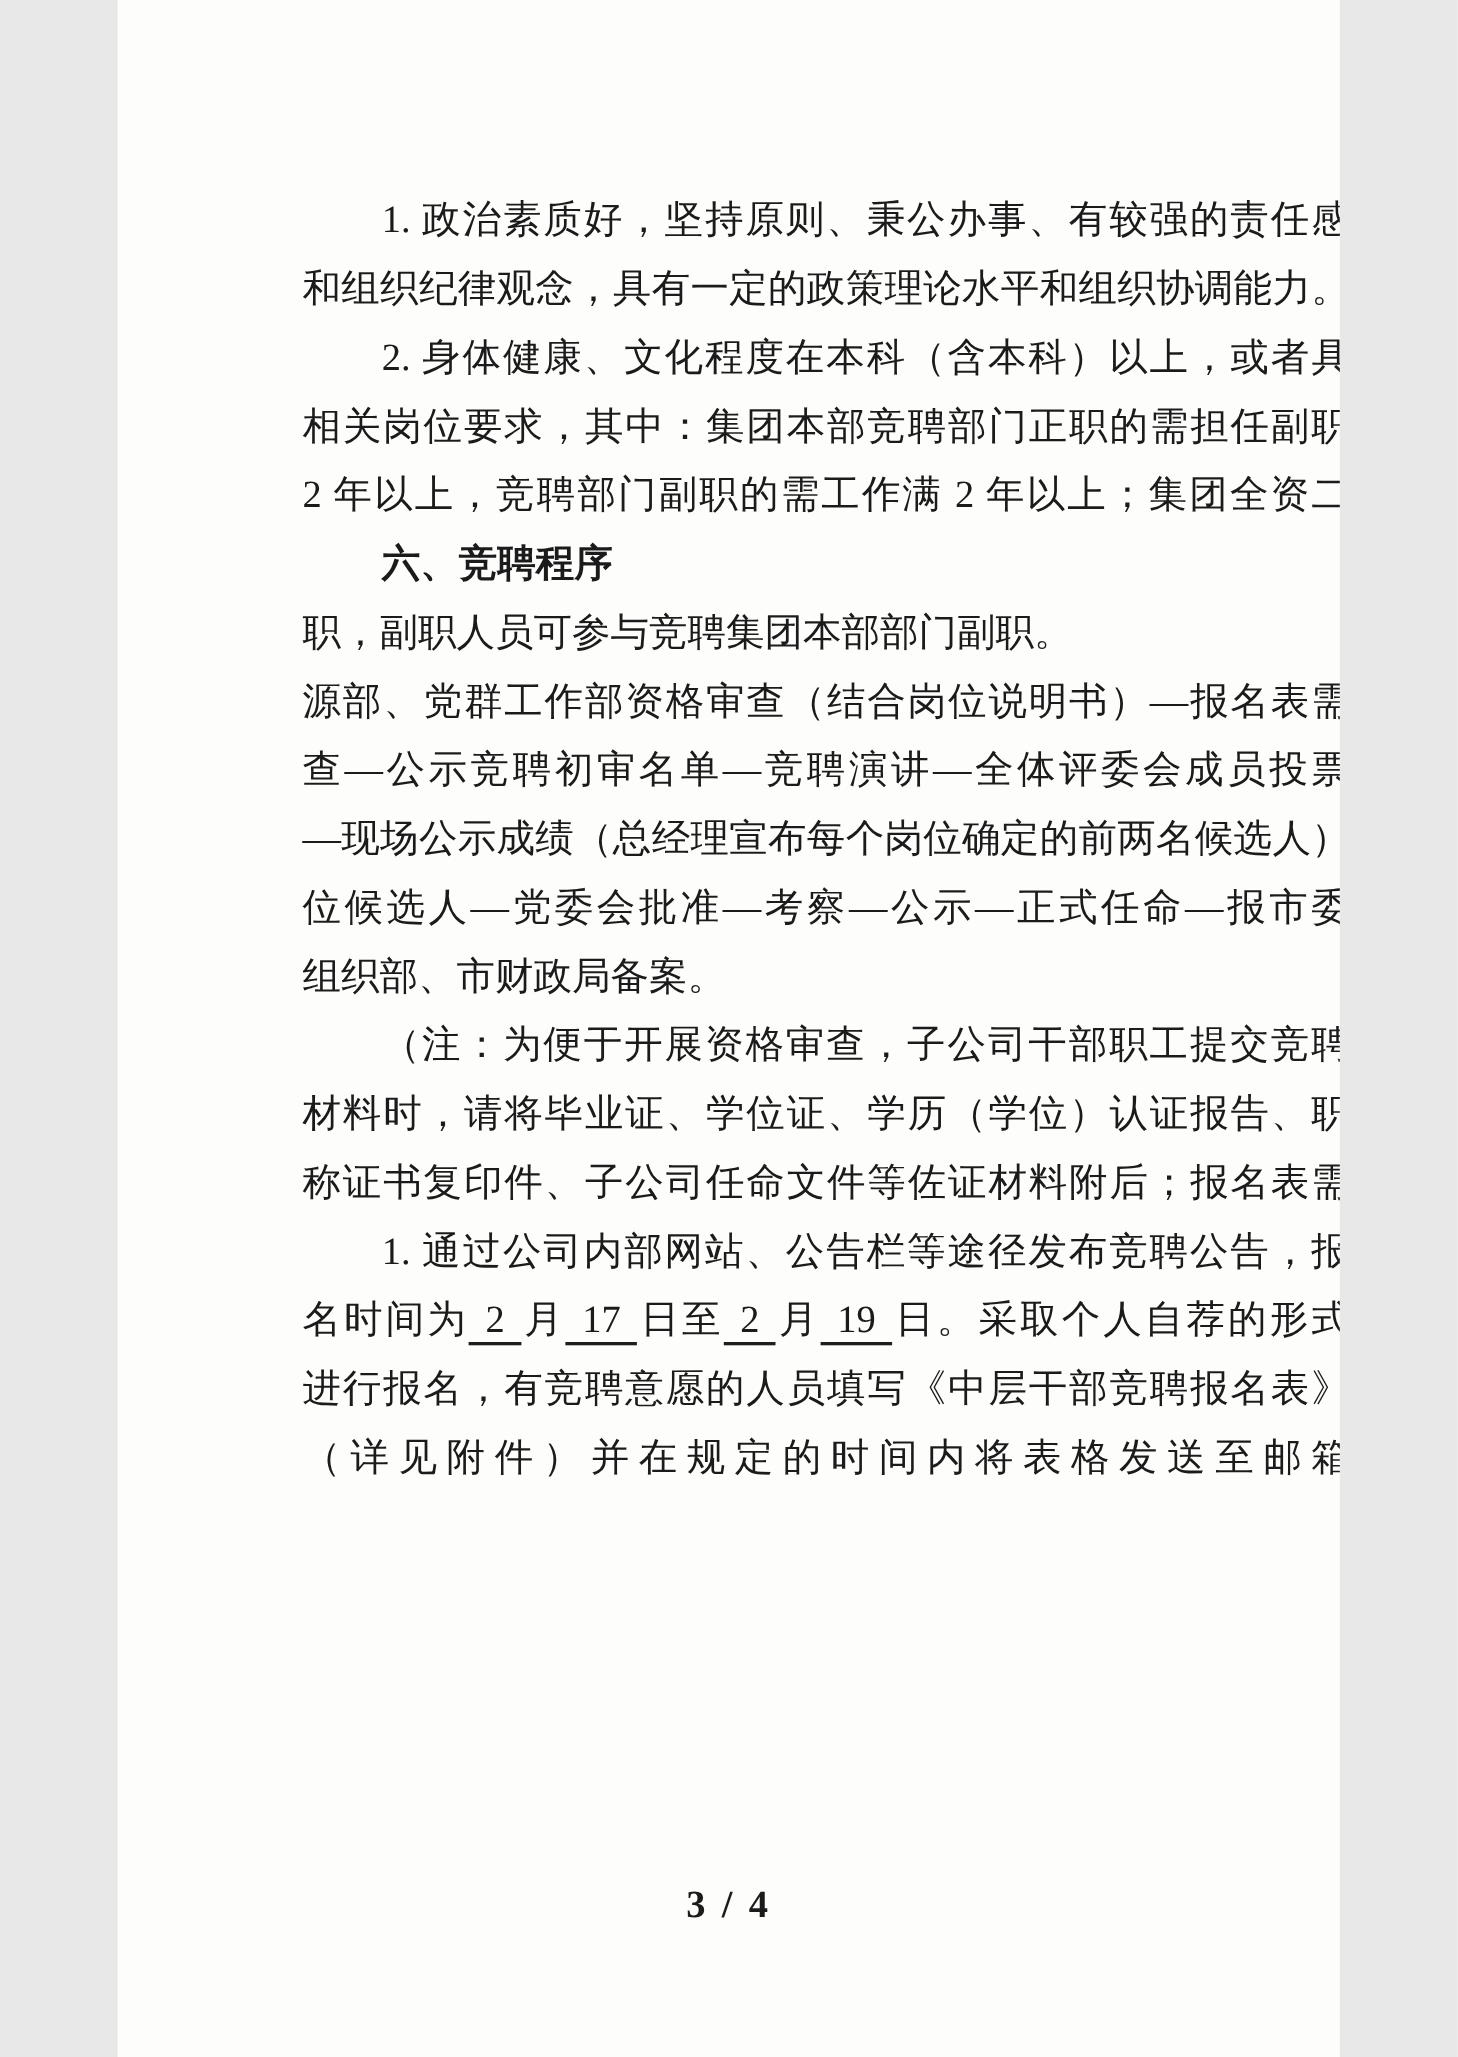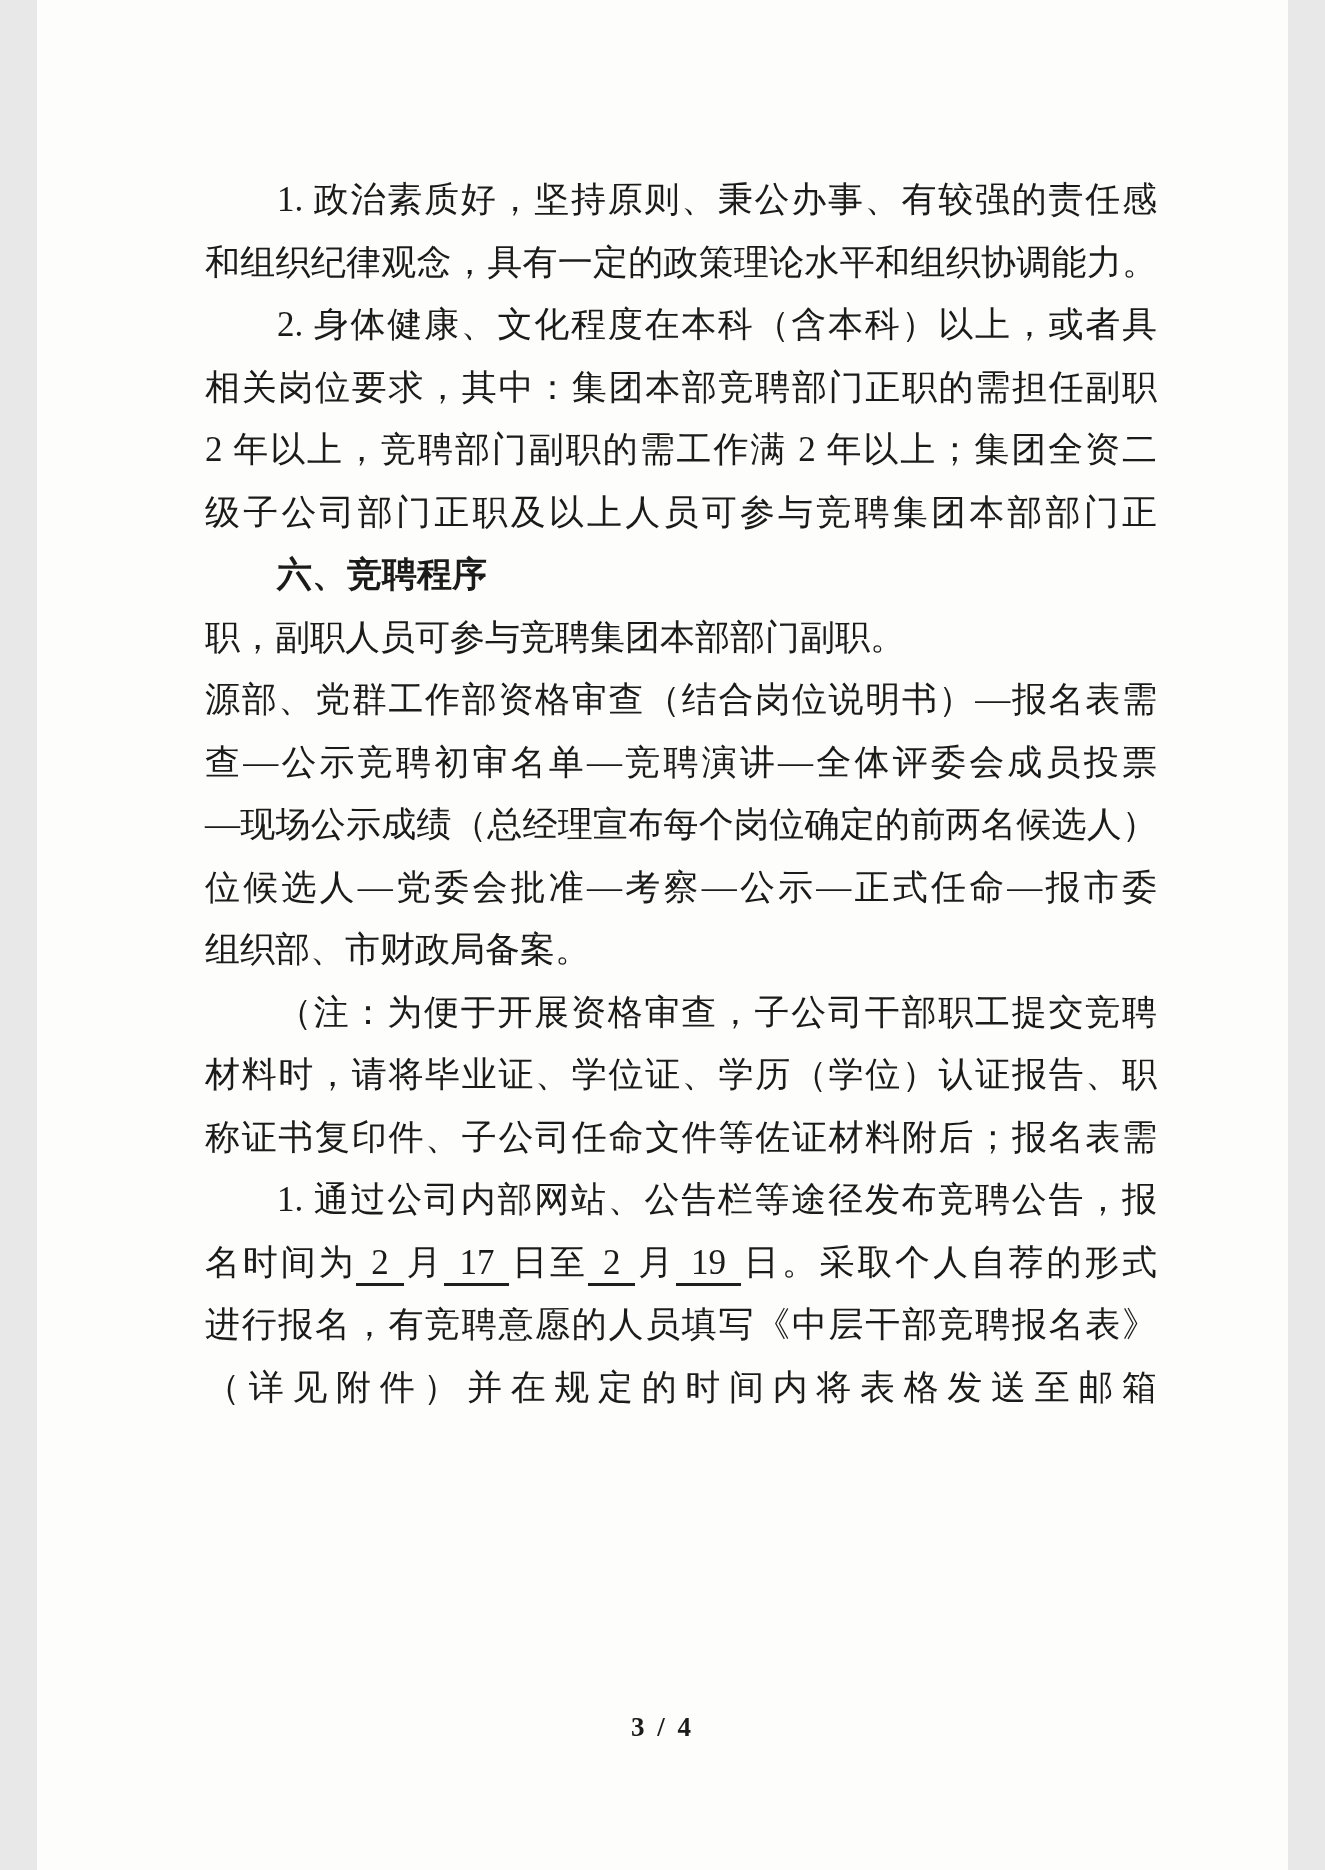--- a/index.html
+++ b/index.html
@@ -1,18 +1,18 @@
 <!DOCTYPE html>
 <html><head>
 <meta charset="utf-8">
 <style>
   html,body { margin:0; padding:0; background:#e8e8e8; }
   .page {
     position:relative;
-    width:1251px; height:1870px;
+    width:1111px; height:1870px;
     margin:0 auto;
     background:#fdfdfc;
     font-family:"Liberation Serif","DejaVu Serif",serif;
     color:#1b1b1b;
     overflow:hidden;
   }
   .doc {
     position:absolute;
     left:168px; top:169px;
     width:952px;
@@ -30,41 +30,40 @@
   .line.bold { font-weight:700; }
   .blank {
     border-bottom:3px solid #1f1f1f;
     padding:0 15px 1px 15px;
   }
   .page-num {
     position:absolute;
     top:1712px; left:0;
     width:100%;
     text-align:center;
-    font-size:27px;
+    font-size:35px;
     font-weight:700;
     letter-spacing:3px;
   }
   .artifact {
     position:absolute;
     background:#2a2a2a;
     border-radius:1px;
   }
 </style>
 </head>
 <body>
 
 <div class="page">
   <div class="doc">
       <div class="line indent stretch">1. 政治素质好，坚持原则、秉公办事、有较强的责任感</div>
       <div class="line stretch">和组织纪律观念，具有一定的政策理论水平和组织协调能力。</div>
       <div class="line indent stretch">2. 身体健康、文化程度在本科（含本科）以上，或者具</div>
       <div class="line stretch">相关岗位要求，其中：集团本部竞聘部门正职的需担任副职</div>
       <div class="line stretch">2 年以上，竞聘部门副职的需工作满 2 年以上；集团全资二</div>
-      <div class="line stretch">级子公司部门正职及以上人员可参与竞聘集团本部部门正</div>
       <div class="line indent bold">六、竞聘程序</div>
       <div class="line">职，副职人员可参与竞聘集团本部部门副职。</div>
       <div class="line stretch">源部、党群工作部资格审查（结合岗位说明书）—报名表需</div>
       <div class="line stretch">查—公示竞聘初审名单—竞聘演讲—全体评委会成员投票</div>
       <div class="line stretch">—现场公示成绩（总经理宣布每个岗位确定的前两名候选人）</div>
       <div class="line stretch">位候选人—党委会批准—考察—公示—正式任命—报市委</div>
       <div class="line">组织部、市财政局备案。</div>
       <div class="line indent stretch">（注：为便于开展资格审查，子公司干部职工提交竞聘</div>
       <div class="line stretch">材料时，请将毕业证、学位证、学历（学位）认证报告、职</div>
       <div class="line stretch">称证书复印件、子公司任命文件等佐证材料附后；报名表需</div>

